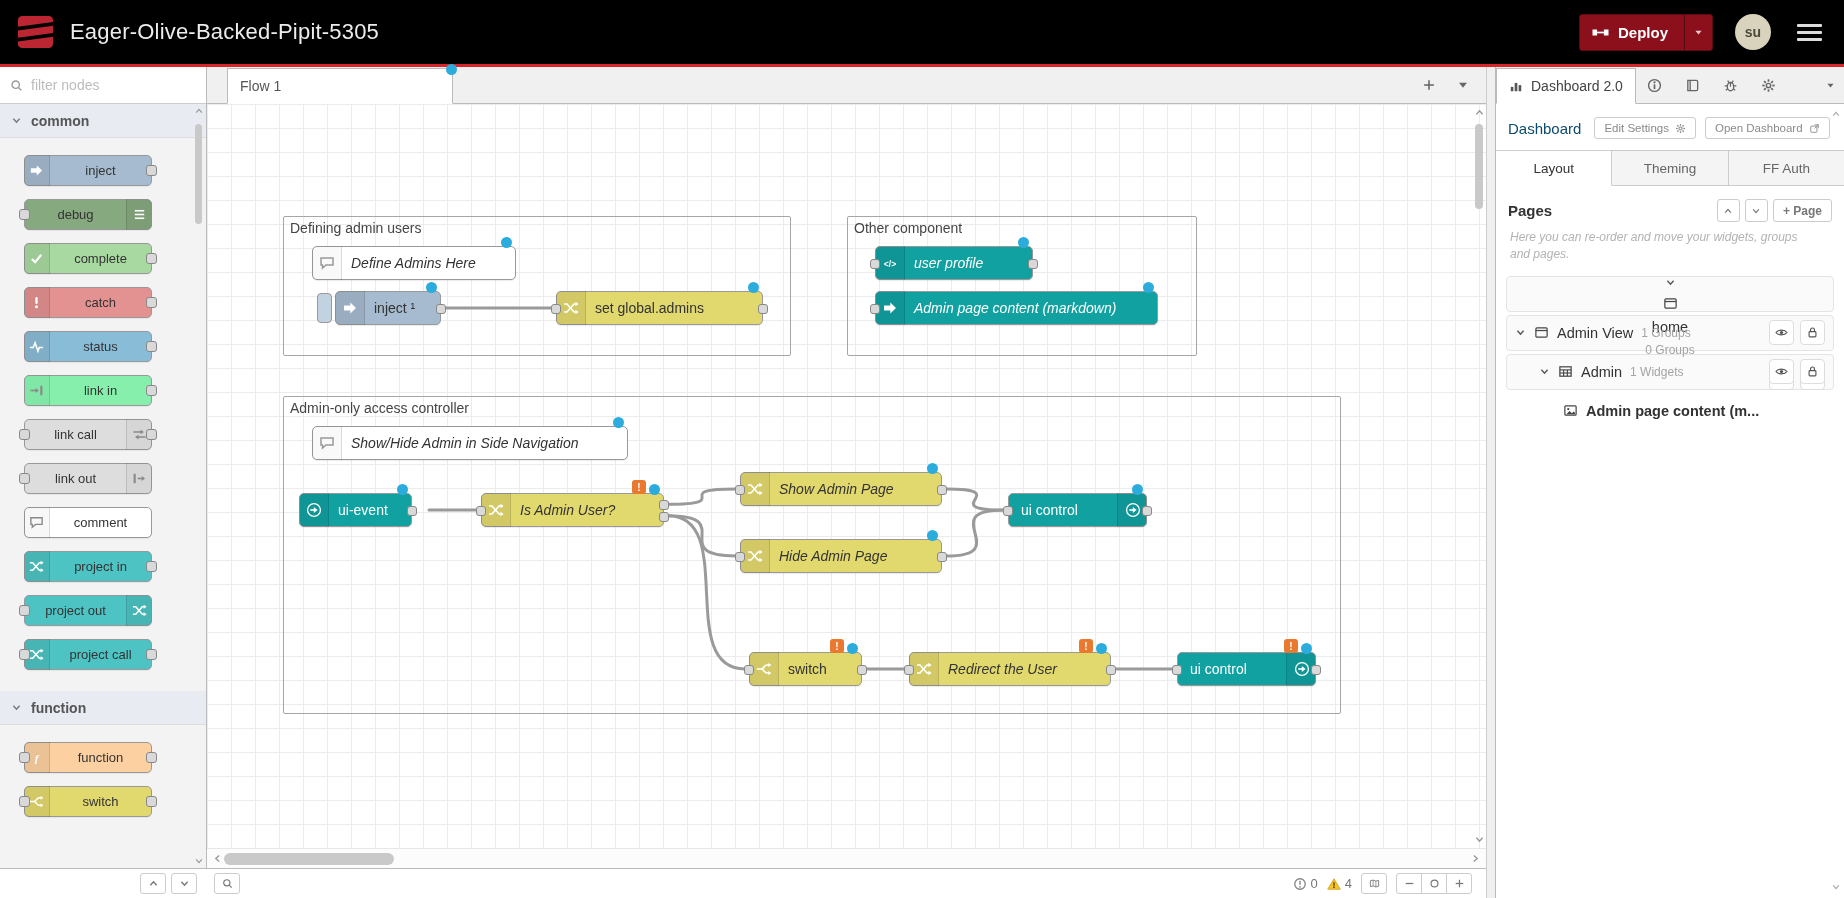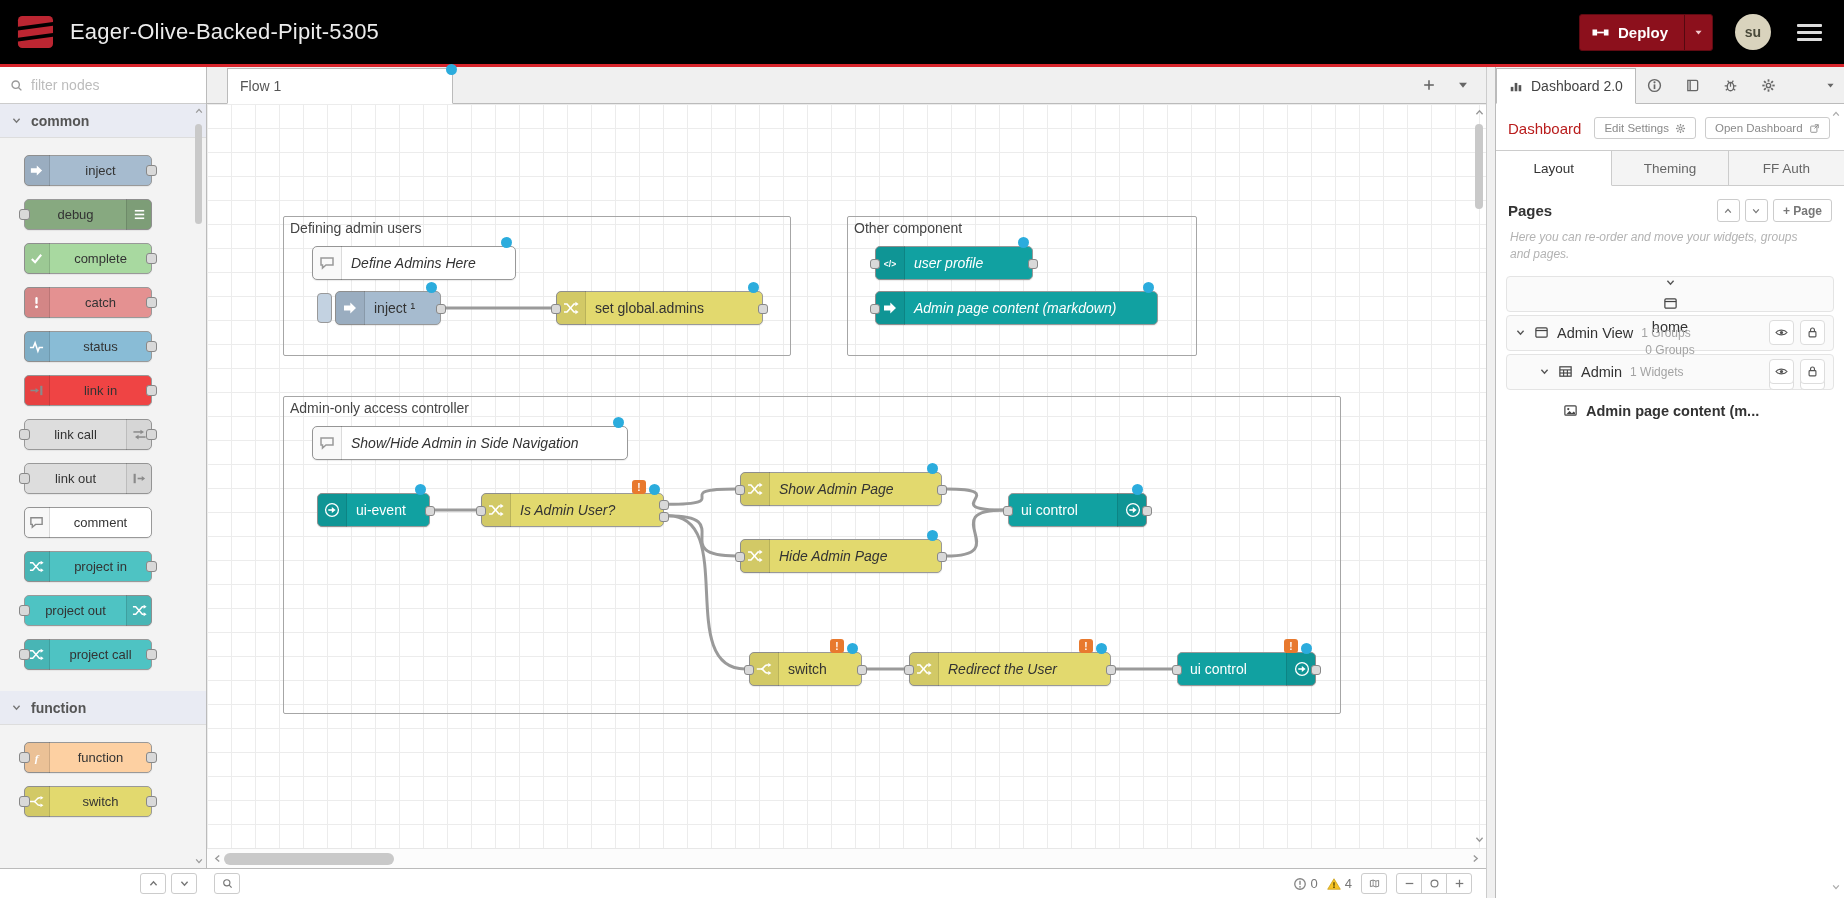--- a/index.html
+++ b/index.html
@@ -132,21 +132,21 @@
     border-bottom:1px solid #fff;display:flex;align-items:center;gap:8px;padding:0 12px;
     font-size:14px;color:#444;cursor:pointer;z-index:2}
   .sb-tab .icon{width:14px;height:14px;color:#555}
   .sb-itab{width:38px;height:36px;display:flex;align-items:center;justify-content:center;
     color:#666;cursor:pointer}
   .sb-itab .icon{width:15px;height:15px}
   .sb-caret{margin-left:auto;width:28px;height:36px;display:flex;align-items:center;
     justify-content:center;color:#666;cursor:pointer}
   .sb-caret .icon{width:11px;height:11px}
   .sb-head{display:flex;align-items:center;gap:9px;padding:13px 12px 11px;flex:none}
-  .sb-title{font-size:15px;color:#b91c1c;margin-right:4px}
+  .sb-title{font-size:15px;color:#0c4a6e;margin-right:4px}
   .sb-btn{display:flex;align-items:center;gap:6px;border:1px solid #ccc;background:#fff;
     border-radius:3px;padding:4px 9px;font-size:11.5px;color:#8a8a8a;font-family:inherit;cursor:pointer;white-space:nowrap}
   .sb-btn .icon{width:11px;height:11px}
   .sb-sectabs{display:flex;border-top:1px solid #ccc;height:36px;flex:none}
   .sectab{flex:1;display:flex;align-items:center;justify-content:center;font-size:13.5px;
     color:#666;background:#f4f4f4;border-right:1px solid #ccc;border-bottom:1px solid #ccc;cursor:pointer}
   .sectab:last-child{border-right:none}
   .sectab.active{background:#fff;border-bottom-color:#fff;color:#333}
   .pages-head{display:flex;align-items:center;padding:13px 12px 4px;flex:none}
   .ptitle{font-size:15px;font-weight:bold;color:#333}
@@ -323,21 +323,21 @@
               <div class="pnode-icon left">
                 <span class="icon">
                   <svg viewBox="0 0 16 16">
                     <path d="M1 9 H4.5 L6.5 4 L9.5 13 L11 9 H15" fill="none" stroke="currentColor" stroke-width="1.7"></path>
                   </svg>
                 </span>
               </div>
               <span class="pnode-label">status</span>
               <span class="port pout"></span>
             </div>
-            <div class="pnode dark-icon pad-left" style="background: #ef4444; text-decoration: underline;">
+            <div class="pnode dark-icon pad-left" style="background: #86efac; text-decoration: underline;">
               <div class="pnode-icon left">
                 <span class="icon">
                   <svg viewBox="0 0 16 16">
                     <path d="M1.5 8 H8" stroke="currentColor" stroke-width="1.7"></path>
                     <path d="M7 5.3 L10.6 8 L7 10.7 Z" fill="currentColor"></path>
                     <rect x="12" y="3" width="2.3" height="10" fill="currentColor"></rect>
                   </svg>
                 </span>
               </div>
               <span class="pnode-label">link in</span>
@@ -591,21 +591,21 @@
             <div class="fnode-icon left">
               <span class="icon">
                 <svg viewBox="0 0 16 16">
                   <path d="M2 3 H14 V10 H7 L3.5 13 V10 H2 Z" fill="none" stroke="currentColor" stroke-width="1.5"></path>
                 </svg>
               </span>
             </div>
             <span class="fnode-label">Show/Hide Admin in Side Navigation</span>
             <span class="fdot"></span>
           </div>
-          <div class="fnode light" style="left: 110px; top: 389px; width: 113px; background: rgb(17, 161, 161);">
+          <div class="fnode light" style="left: 92px; top: 389px; width: 113px; background: rgb(17, 161, 161);">
             <div class="fnode-icon left">
               <span class="icon">
                 <svg viewBox="0 0 16 16">
                   <circle cx="8" cy="8" r="6.4" fill="none" stroke="currentColor" stroke-width="1.3"></circle>
                   <path d="M4.3 8 H8.6" stroke="currentColor" stroke-width="1.6"></path>
                   <path d="M7.8 5 L11.6 8 L7.8 11 Z" fill="currentColor"></path>
                 </svg>
               </span>
             </div>
             <span class="fnode-label">ui-event</span>

